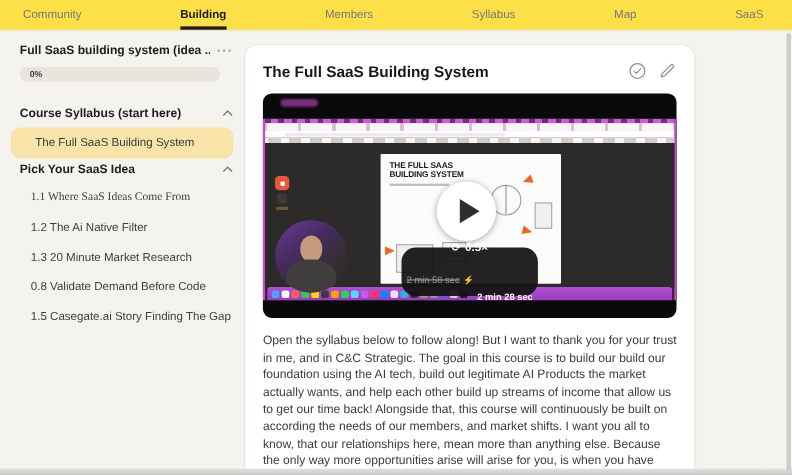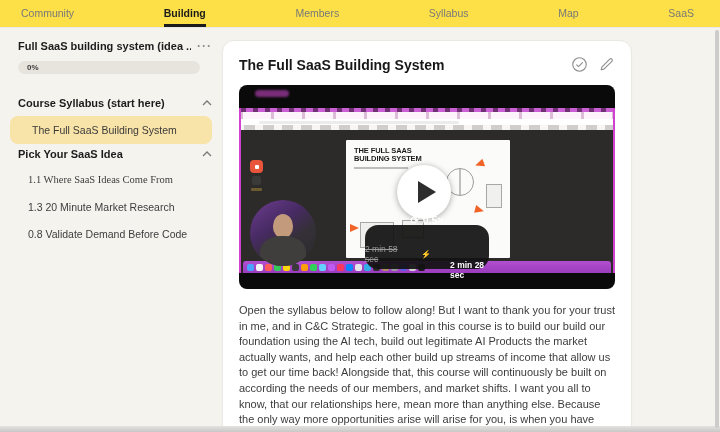--- a/index.html
+++ b/index.html
@@ -77,21 +77,21 @@
   .webcam::before { content:""; position:absolute; left:23px; top:14px; width:20px; height:24px; border-radius:50% 50% 46% 46%; background:#c49a7d; }
   .webcam::after { content:""; position:absolute; left:10px; top:36px; width:46px; height:34px; border-radius:46% 46% 0 0; background:#3f3e3c; }
   .neon { position:absolute; left:16px; top:5px; width:34px; height:7px; border-radius:4px; background:rgba(214,74,214,0.55); filter:blur(1px); z-index:4; }
 
   .play { position:absolute; left:158px; top:80px; width:54px; height:54px; border-radius:50%; background:#ffffff; border:none; cursor:pointer; z-index:4; box-shadow:0 1px 6px rgba(0,0,0,.35); }
   .play .tri { position:absolute; left:21px; top:16px; width:0; height:0; border-style:solid; border-width:11px 0 11px 18px; border-color:transparent transparent transparent #2e2e2e; }
 
   .pill { position:absolute; left:50%; margin-left:-62px; top:140px; width:124px; height:44px; border-radius:13px; background:rgba(18,18,18,0.93); z-index:5; display:flex; flex-direction:column; align-items:center; justify-content:center; gap:2px; }
   .pill .row1 { display:flex; align-items:center; gap:4px; color:#ffffff; font-size:10.5px; font-weight:700; }
   .spd-icon { font-size:10px; color:#ffffff; }
-  .pill .row2 { display:flex; align-items:center; gap:19px; font-size:8.5px; }
+  .pill .row2 { display:flex; align-items:center; gap:3px; font-size:8.5px; }
   .pill .row2 s { color:#9a9a9a; }
   .pill .row2 .bolt { color:#f6c945; font-size:8px; }
   .pill .row2 b { color:#ffffff;margin-top:32px; }
 
   
   .desc { margin:14px 16px 0 16px; width:378px; font-size:11px; line-height:15.6px; color:#3c3c3c; }
 
   
   .scrollbar { position:absolute; right:1px; top:30px; width:4px; height:398px; border-radius:2px; background:#cdccca; z-index:9; cursor:pointer; }
   .bottom-strip { position:absolute; left:0; right:0; bottom:0; height:6px; background:linear-gradient(#e3e2e0,#c9c8c6); z-index:8; }
@@ -127,22 +127,24 @@
     </div>
     <div class="lesson active">The Full SaaS Building System</div>
 
     <div class="sec-head" style="margin-top:2px;">
       <span>Pick Your SaaS Idea</span>
       <svg class="chev" viewBox="0 0 10 6">
           <path d="M1 5l4-4 4 4" stroke="#7a7a7a" stroke-width="1.3" fill="none"></path>
         </svg>
     </div>
     <div class="lesson first">1.1 Where SaaS Ideas Come From</div>
+    <div class="lesson">1.2 The Ai Native Filter</div>
     <div class="lesson">1.3 20 Minute Market Research</div>
     <div class="lesson">0.8 Validate Demand Before Code</div>
+    <div class="lesson">1.5 Casegate.ai Story Finding The Gap</div>
   </aside>
 
   <main class="card">
     <div class="card-head">
       <h1>The Full SaaS Building System</h1>
       <span class="icon-btn">
         <svg viewBox="0 0 24 24" width="17" height="17">
             <circle cx="12" cy="12" r="9.5" fill="none" stroke="#8f8f8f" stroke-width="1.6"></circle>
             <path d="M8 12.5l2.6 2.6L16.2 9.4" fill="none" stroke="#8f8f8f" stroke-width="1.6" stroke-linecap="round" stroke-linejoin="round"></path>
           </svg>

